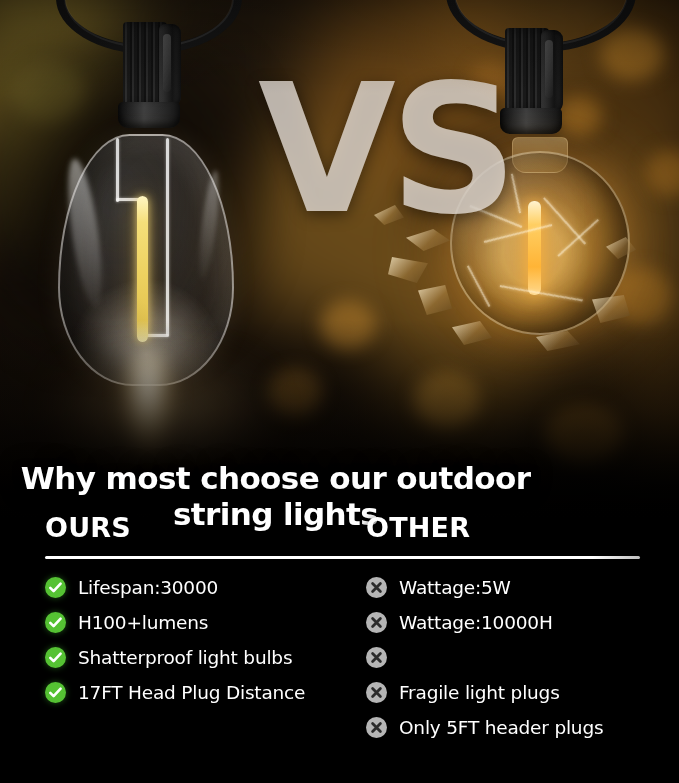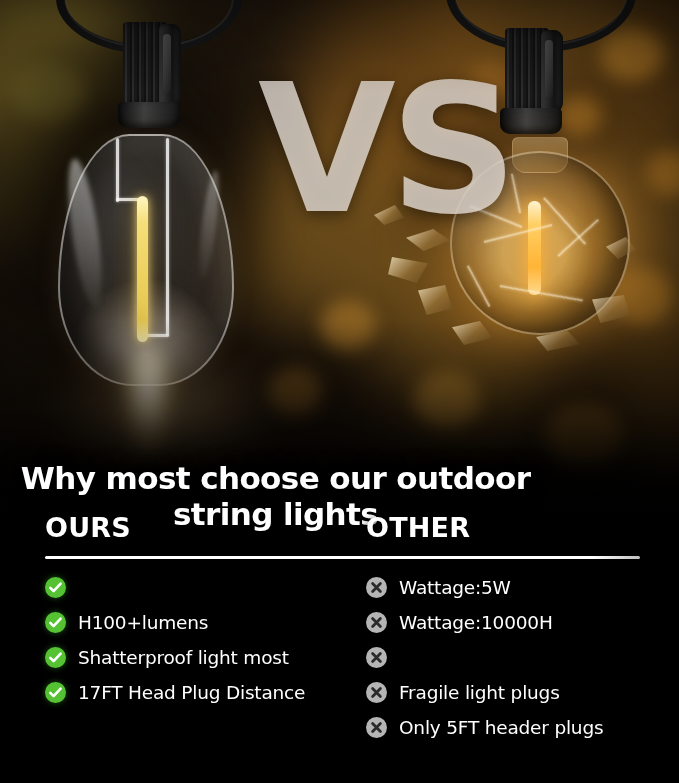--- a/index.html
+++ b/index.html
@@ -307,36 +307,37 @@
 
     <div class="lists">
 
       <div class="col ours">
         <div class="row">
           <span class="ico ok">
             <svg width="21" height="21" viewBox="0 0 21 21">
                 <path d="M5.3 10.9 L8.6 14.2 L15.6 6.6" stroke="#ffffff" stroke-width="2.6" fill="none" stroke-linecap="round" stroke-linejoin="round"></path>
               </svg>
           </span>
+          <span class="row-label">Lifespan:30000</span>
         </div>
         <div class="row">
           <span class="ico ok">
             <svg width="21" height="21" viewBox="0 0 21 21">
                 <path d="M5.3 10.9 L8.6 14.2 L15.6 6.6" stroke="#ffffff" stroke-width="2.6" fill="none" stroke-linecap="round" stroke-linejoin="round"></path>
               </svg>
           </span>
           <span class="row-label">H100+lumens</span>
         </div>
         <div class="row">
           <span class="ico ok">
             <svg width="21" height="21" viewBox="0 0 21 21">
                 <path d="M5.3 10.9 L8.6 14.2 L15.6 6.6" stroke="#ffffff" stroke-width="2.6" fill="none" stroke-linecap="round" stroke-linejoin="round"></path>
               </svg>
           </span>
-          <span class="row-label">Shatterproof light most</span>
+          <span class="row-label">Shatterproof light bulbs</span>
         </div>
         <div class="row">
           <span class="ico ok">
             <svg width="21" height="21" viewBox="0 0 21 21">
                 <path d="M5.3 10.9 L8.6 14.2 L15.6 6.6" stroke="#ffffff" stroke-width="2.6" fill="none" stroke-linecap="round" stroke-linejoin="round"></path>
               </svg>
           </span>
           <span class="row-label">17FT Head Plug Distance</span>
         </div>
       </div>

